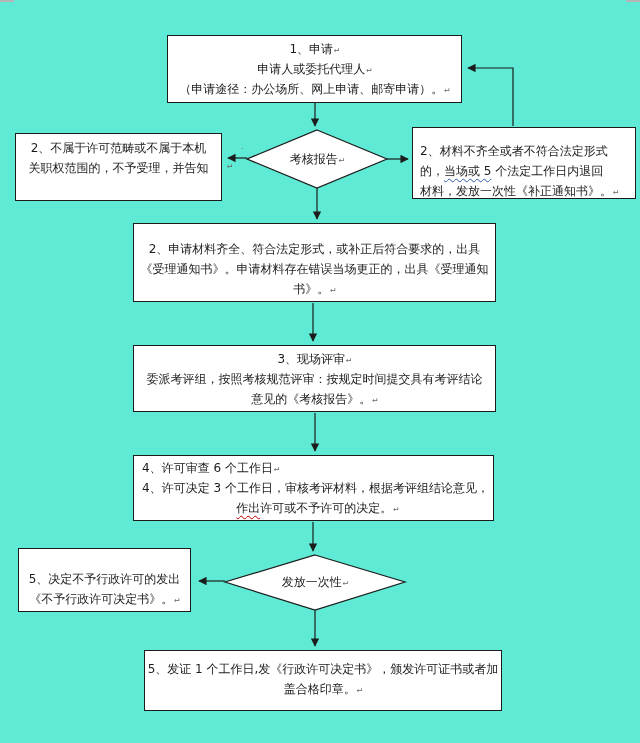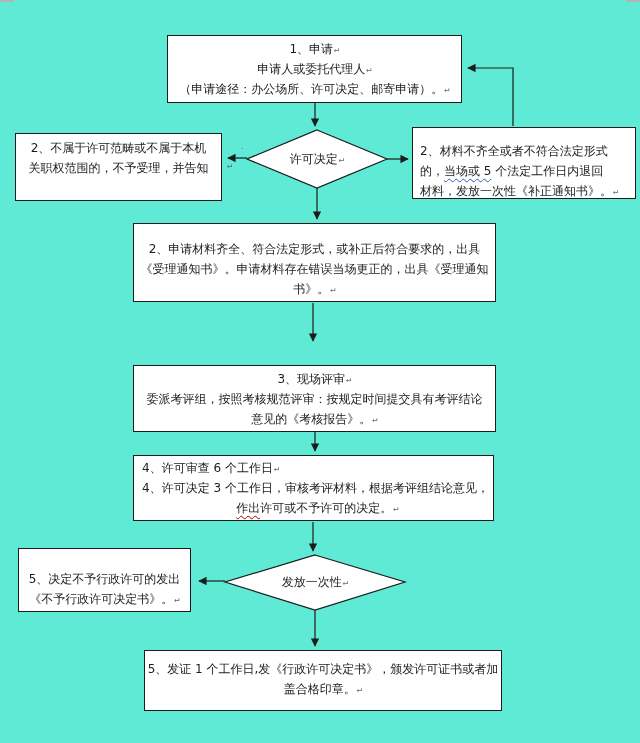--- a/index.html
+++ b/index.html
@@ -11,21 +11,21 @@
   #wires{position:absolute;left:0;top:0;z-index:1;}
   .bx{position:absolute;z-index:2;background:#ffffff;border:1px solid #1c1c1c;
       font-size:12px;line-height:20px;color:#1c1c1c;box-sizing:border-box;}
   .ln{white-space:nowrap;}
   .ln-c{text-align:center;}
   .ln-l{text-align:left;}
   #bx-apply{left:167px;top:35px;width:295px;height:68px;text-align:center;padding-top:3px;}
   #bx-reject{left:15px;top:133px;width:207px;height:68px;text-align:center;padding-top:4px;}
   #bx-supp{left:412px;top:127px;width:224px;height:72px;padding:13px 2px 0 7px;}
   #bx-accept{left:133px;top:223px;width:363px;height:79px;text-align:center;padding-top:15px;}
-  #bx-review{left:133px;top:365px;width:363px;height:67px;text-align:center;padding-top:3px;}
+  #bx-review{left:133px;top:345px;width:363px;height:67px;text-align:center;padding-top:3px;}
   #bx-decide{left:133px;top:455px;width:361px;height:66px;padding:2px 0 0 8px;}
   #bx-deny{left:18px;top:548px;width:173px;height:64px;text-align:center;padding-top:20px;}
   #bx-issue{left:144px;top:650px;width:358px;height:61px;text-align:center;padding-top:8px;}
   .dtext{position:absolute;z-index:3;font-size:12px;color:#1c1c1c;text-align:center;white-space:nowrap;}
   #dt1{left:247px;top:151px;width:140px;}
   #dt2{left:225px;top:574px;width:180px;}
   .pm{font-size:9px;color:#666;margin-left:1px;vertical-align:1px;
       font-family:"DejaVu Sans Mono",monospace;}
   .stray{position:absolute;z-index:3;color:#666;}
   #stray-dot{left:241px;top:142px;font-size:8px;}
@@ -63,21 +63,21 @@
     </g>
     <g stroke="#1c1c1c" stroke-width="1.2" fill="#ffffff">
       <polygon points="317,130 387,159 317,188 247,159"></polygon>
       <polygon points="315,555 405,582 315,610 225,582"></polygon>
     </g>
   </svg>
 
   <div class="bx" id="bx-apply">
     <div class="ln"><span>1、申请</span><span class="pm">↵</span></div>
     <div class="ln"><span>申请人或委托代理人</span><span class="pm">↵</span></div>
-    <div class="ln"><span>（申请途径：办公场所、许可决定、邮寄申请）。</span><span class="pm">↵</span></div>
+    <div class="ln"><span>（申请途径：办公场所、网上申请、邮寄申请）。</span><span class="pm">↵</span></div>
   </div>
 
   <div class="bx" id="bx-reject">
     <div class="ln">2、不属于许可范畴或不属于本机</div>
     <div class="ln">关职权范围的，不予受理，并告知</div>
   </div>
 
   <div class="bx" id="bx-supp">
     <div class="ln ln-l">2、材料不齐全或者不符合法定形式</div>
     <div class="ln ln-l"><span>的，</span><span class="sq-blue">当场或 5</span><span> 个法定工作日内退回</span></div>
@@ -105,19 +105,19 @@
   <div class="bx" id="bx-deny">
     <div class="ln">5、决定不予行政许可的发出</div>
     <div class="ln"><span>《不予行政许可决定书》。</span><span class="pm">↵</span></div>
   </div>
 
   <div class="bx" id="bx-issue">
     <div class="ln">5、发证 1 个工作日,发《行政许可决定书》，颁发许可证书或者加</div>
     <div class="ln"><span>盖合格印章。</span><span class="pm">↵</span></div>
   </div>
 
-  <div class="dtext" id="dt1"><span>许可决定</span><span class="pm">↵</span></div>
+  <div class="dtext" id="dt1"><span>考核报告</span><span class="pm">↵</span></div>
   <div class="dtext" id="dt2"><span>发放一次性</span><span class="pm">↵</span></div>
 
   <span class="stray" id="stray-dot">.</span>
   <span class="stray" id="stray-ret">↵</span>
 
 </div>
 
 </body></html>

